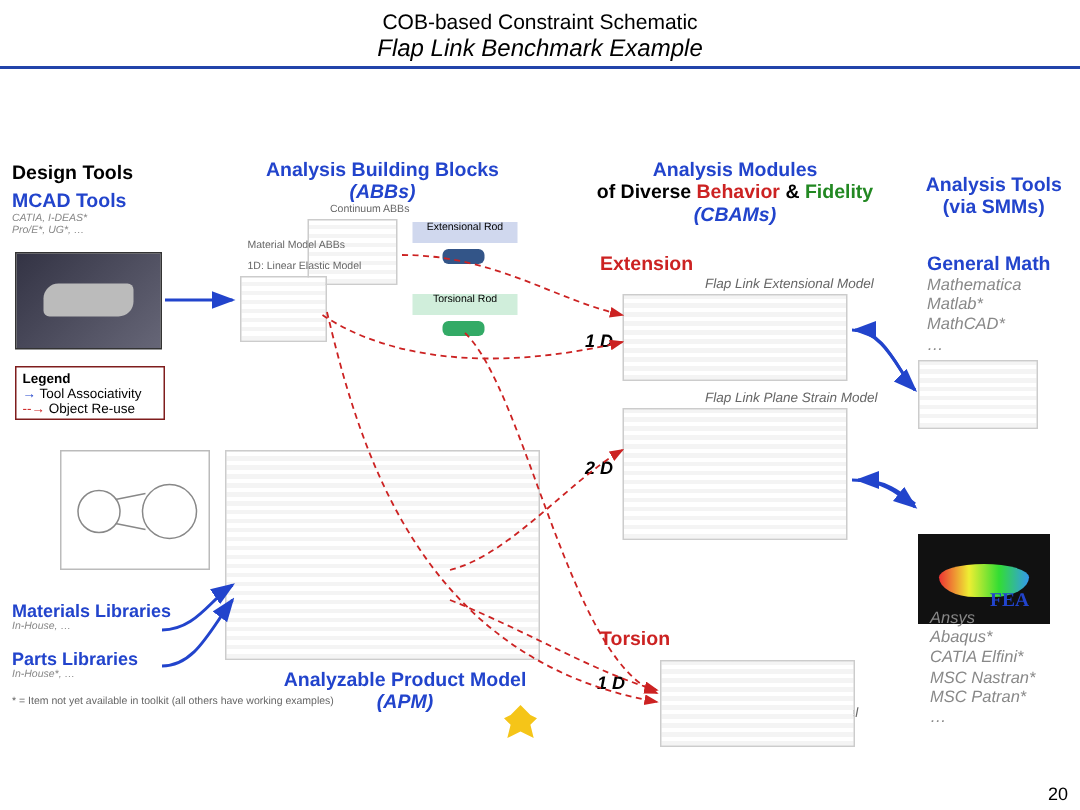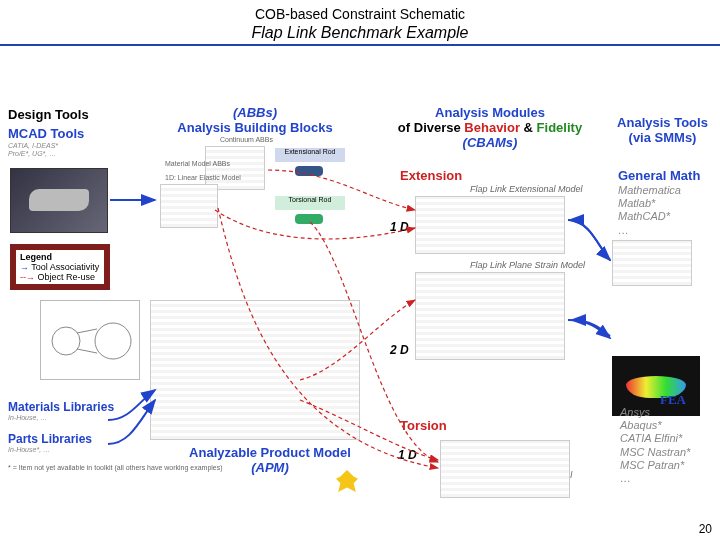--- a/index.html
+++ b/index.html
@@ -46,21 +46,21 @@
     width: 98px; height: 65px;
     background: linear-gradient(135deg,#334,#667);
     border: 1px solid #333;
   }
   .screenshot::after {
     content: ""; display:block; margin:20px auto 0 auto;
     width: 60px; height: 22px; background:#bbb;
     border-radius: 10px 4px 10px 4px;
   }
   .legend {
-    border: 6px solid #7f1d1d; font-size: 9px;
+    border: 1px solid #7f1d1d; font-size: 9px;
     padding: 2px 4px; background:#fff;
   }
   .tinytxt { font-size: 7px; color:#666; }
   .redlbl { color:#cc2222; font-weight:bold; font-size:13px; }
   .dim { color:#000; font-weight:bold; font-style:italic; font-size:12px; }
   .sublbl { font-size: 9px; font-style: italic; color:#666; }
   .chartblob {
     background: repeating-linear-gradient(0deg,#f4f4f4,#f4f4f4 3px,#fff 3px,#fff 6px);
     border: 1px solid #ccc;
   }
@@ -94,22 +94,22 @@
 </div>
 
 <div class="col-header abs" style="left:8px; top:108px; width:110px; text-align:left;">
   <div class="blk">Design Tools</div>
   <div class="blu" style="margin-top:4px;">MCAD Tools</div>
   <div class="graysm" style="white-space:pre-line;">CATIA, I-DEAS*
 Pro/E*, UG*, …</div>
 </div>
 
 <div class="col-header abs" style="left:160px; top:106px; width:190px;">
+  <div class="blu">Analysis Building Blocks</div>
   <div class="blu ital">(ABBs)</div>
-  <div class="blu">Analysis Building Blocks</div>
 </div>
 
 <div class="col-header abs" style="left:395px; top:106px; width:190px;">
   <div class="blu">Analysis Modules</div>
   <div>
     <span class="blk">of Diverse </span><span class="red">Behavior</span><span class="blk"> &amp; </span><span class="grn">Fidelity</span>
   </div>
   <div class="blu ital">(CBAMs)</div>
 </div>
 
@@ -136,21 +136,21 @@
 <div class="abs" style="left:275px; top:196px; width:70px; height:14px; background:#d0eedb; font-size:7px; text-align:center;">Torsional Rod</div>
 <div class="abs greenblob" style="left:295px; top:214px; width:28px; height:10px; border-radius:4px;"></div>
 
 <div class="abs redlbl" style="left:400px; top:168px;">Extension</div>
 <div class="abs sublbl" style="left:470px; top:184px;">Flap Link Extensional Model</div>
 <div class="abs chartblob" style="left:415px; top:196px; width:150px; height:58px;"></div>
 <div class="abs dim" style="left:390px; top:220px;">1 D</div>
 
 <div class="abs sublbl" style="left:470px; top:260px;">Flap Link Plane Strain Model</div>
 <div class="abs chartblob" style="left:415px; top:272px; width:150px; height:88px;"></div>
-<div class="abs dim" style="left:390px; top:305px;margin-top:38px;">2 D</div>
+<div class="abs dim" style="left:390px; top:305px;">2 D</div>
 
 <div class="abs redlbl" style="left:400px; top:418px;">Torsion</div>
 <div class="abs dim" style="left:398px; top:448px;">1 D</div>
 <div class="abs sublbl" style="left:470px; top:470px;">Flap Link Torsional Model</div>
 <div class="abs chartblob" style="left:440px; top:440px; width:130px; height:58px;"></div>
 <div class="abs starshape" style="left:336px; top:470px;"></div>
 
 <div class="abs blu" style="left:618px; top:168px; font-size:13px;">General Math</div>
 <div class="abs toolslist" style="left:618px; top:184px; white-space:pre-line;">Mathematica
 Matlab*

